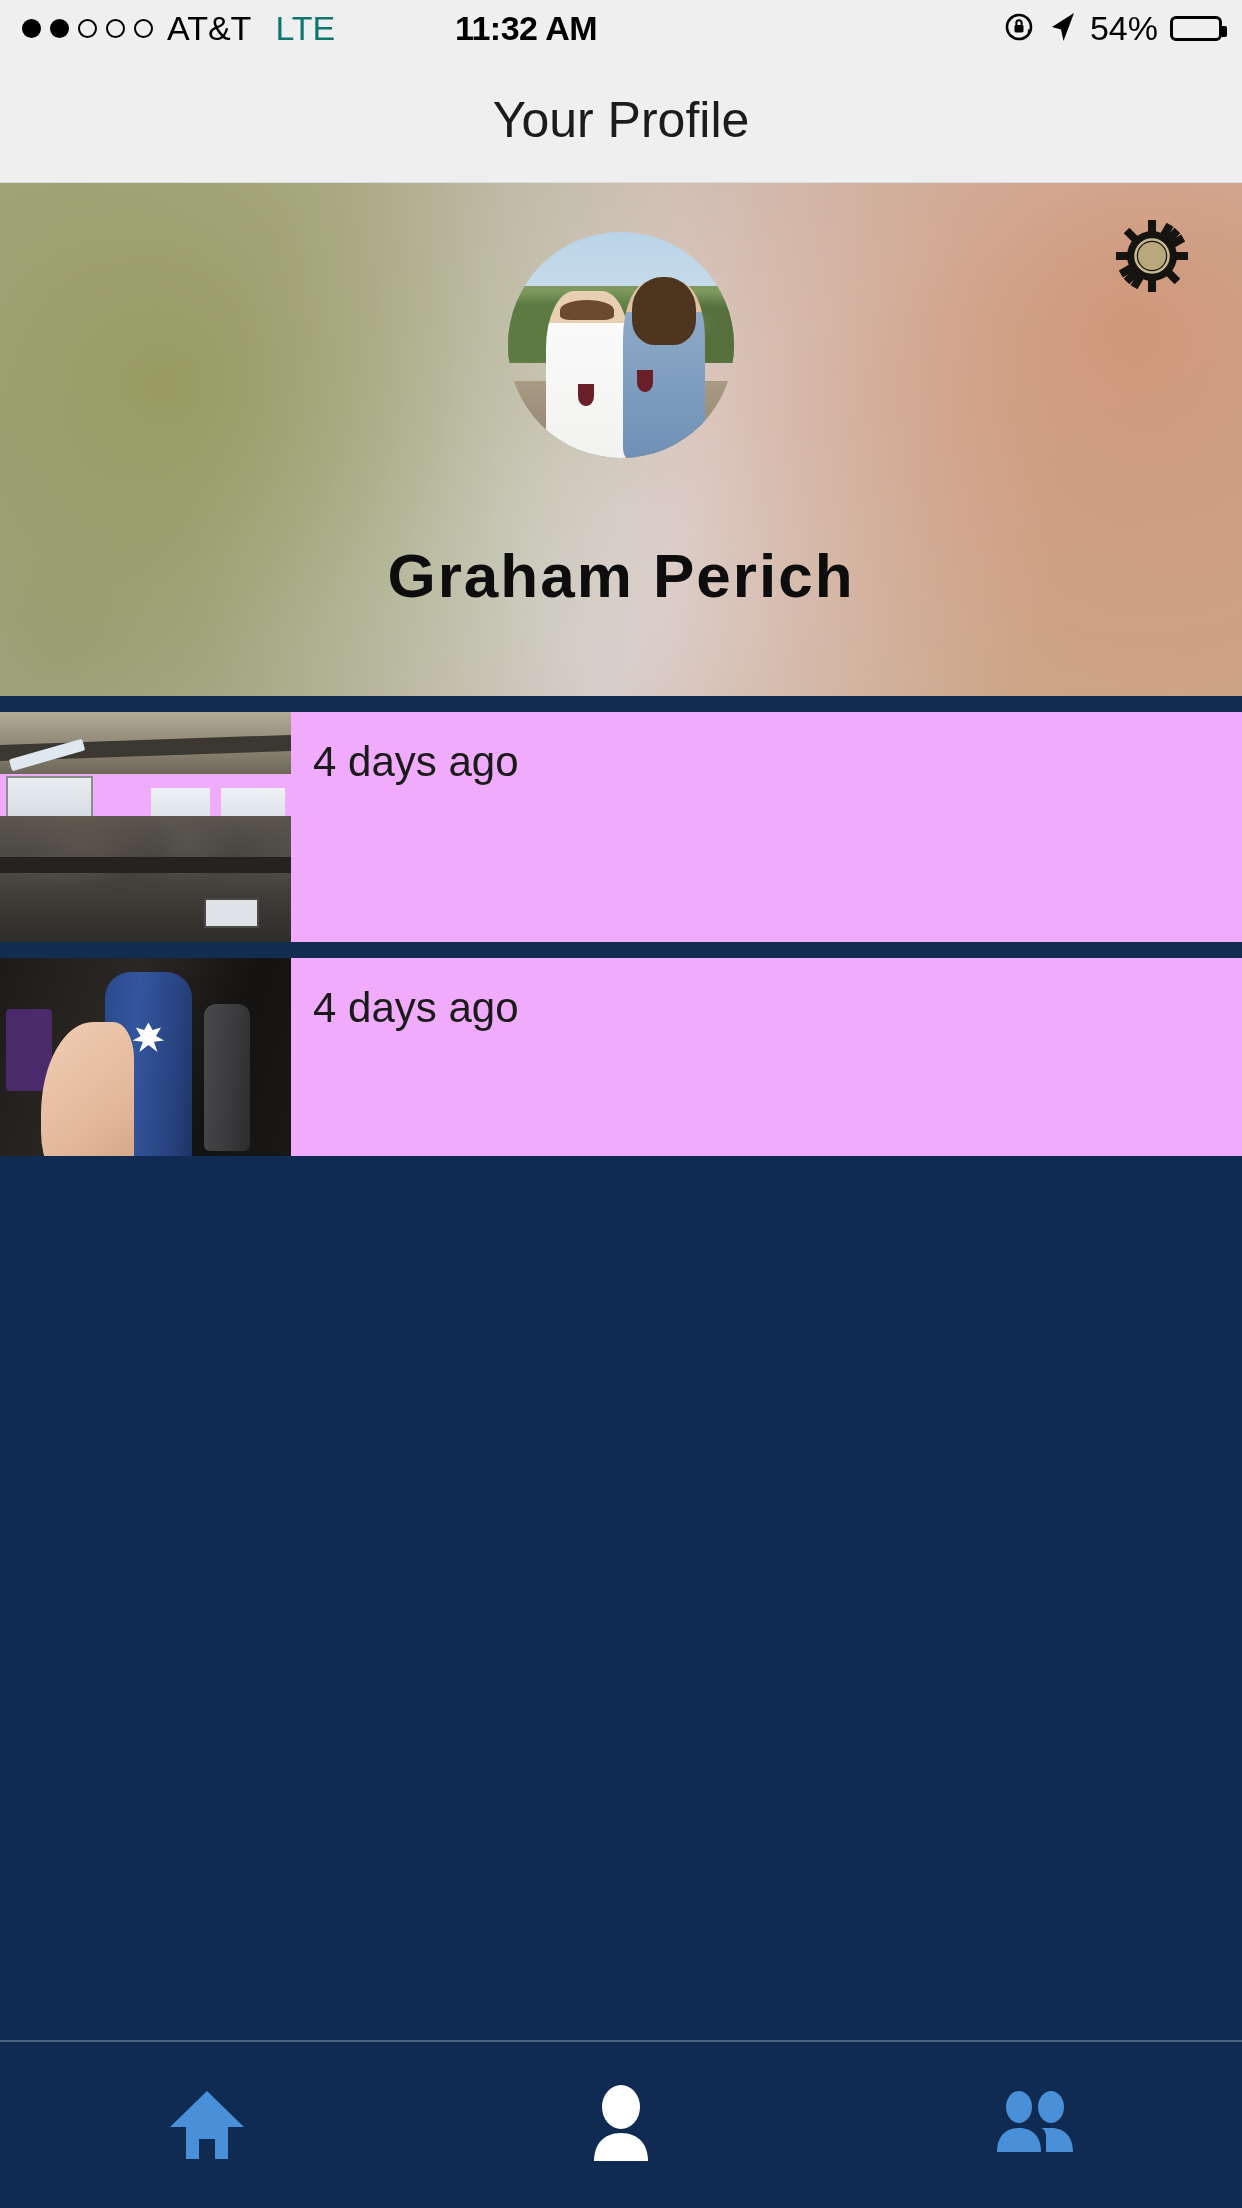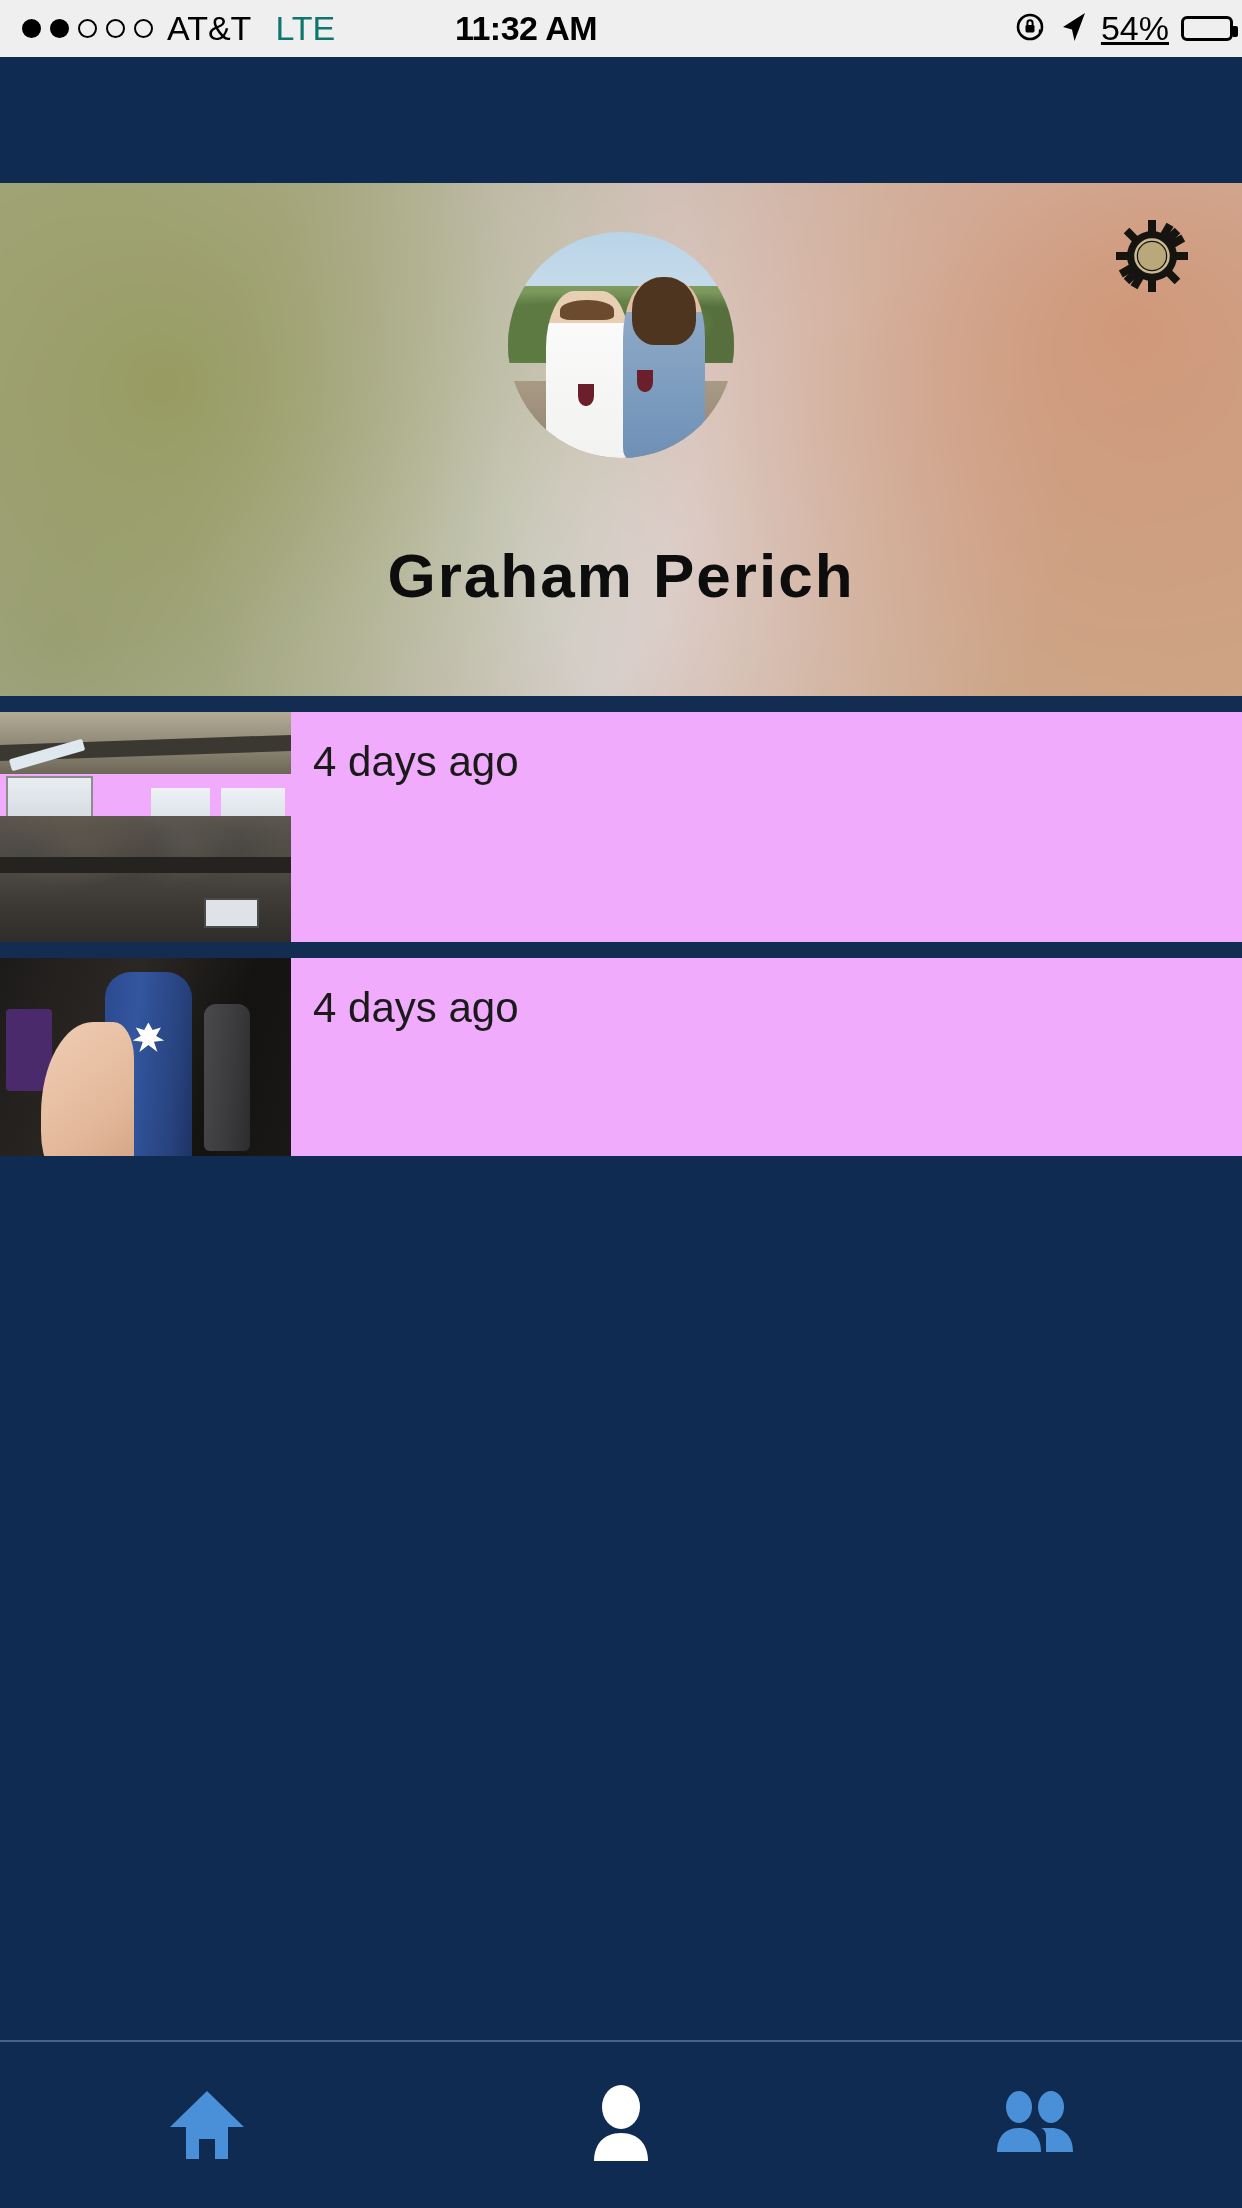--- a/index.html
+++ b/index.html
@@ -20,21 +20,21 @@
   .dots { display:flex; align-items:center; gap:9px; margin-right:14px; }
   .dot { width:19px; height:19px; border-radius:50%; border:2.5px solid #000; }
   .dot.filled { background:#000; }
   .sb-carrier { font-size:34px; color:#000; letter-spacing:0px; }
   .sb-lte { font-size:34px; color:#0f766e; margin-left:24px; }
   .sb-center {
     position:absolute; left:0; width:1052px; text-align:center;
     font-size:34px; font-weight:bold; color:#000; letter-spacing:-0.5px;
   }
   .sb-right {
-    position:absolute; right:9px; display:flex; align-items:center; gap:12px;text-decoration:underline;
+    position:absolute; right:20px; display:flex; align-items:center; gap:12px;
   }
   .sb-batt-text { font-size:34px; color:#000; }
   .batt {
     width:52px; height:25px; border:3px solid #000; border-radius:6px;
     position:relative; padding:2px;
   }
   .batt::after {
     content:""; position:absolute; right:-8px; top:7px;
     width:5px; height:11px; background:#000; border-radius:0 2px 2px 0;
   }
@@ -248,20 +248,23 @@
           <path d="M26 3 L4 17 L13 19.5 L15.5 31 Z" fill="#000"></path>
         </svg>
       </span>
       <span class="sb-batt-text">54%</span>
       <span class="batt">
         <span class="batt-fill" style="width:54%"></span>
       </span>
     </div>
   </div>
 
+  <div class="navbar">
+    <div class="nav-title">Your Profile</div>
+  </div>
 
   <div class="banner">
     <div class="banner-bg"></div>
   </div>
 
   <div class="gear-btn">
     <svg width="76" height="76" viewBox="0 0 76 76">
       <g fill="#161411">
         <circle cx="38" cy="38" r="25"></circle>
         <g>

